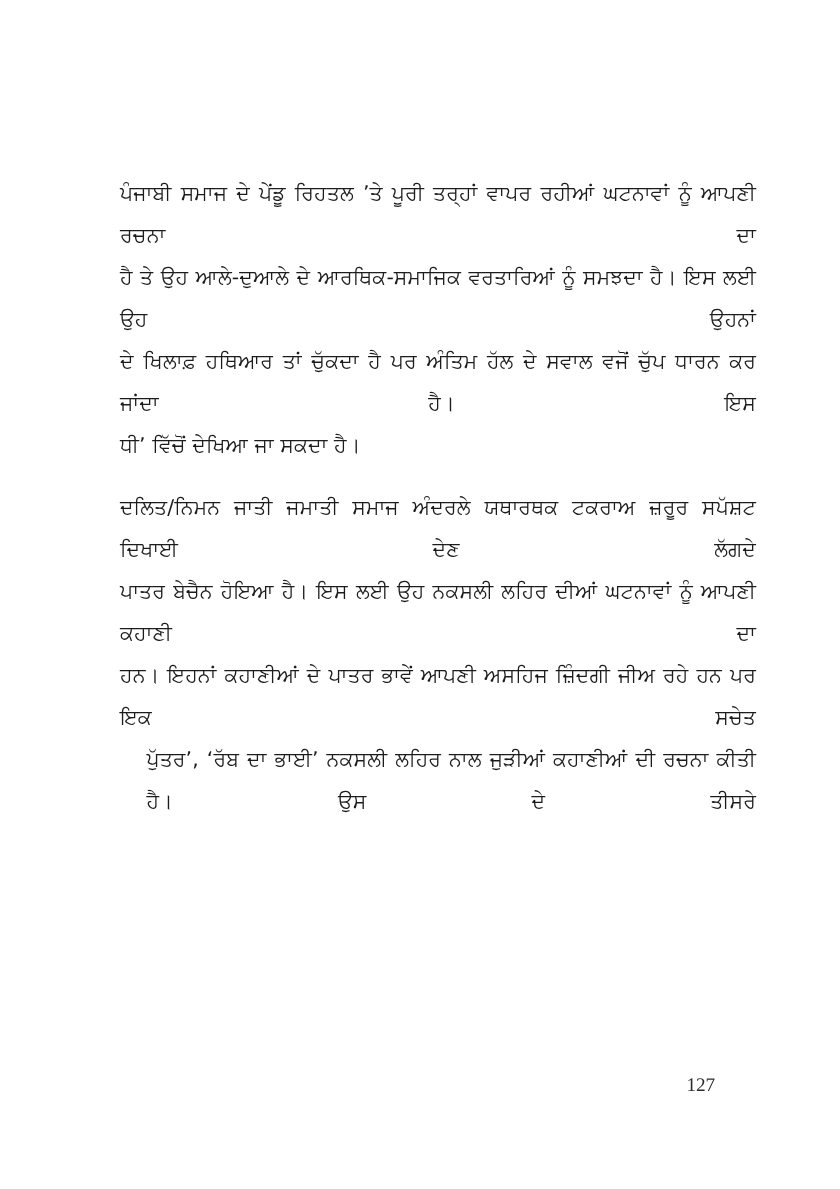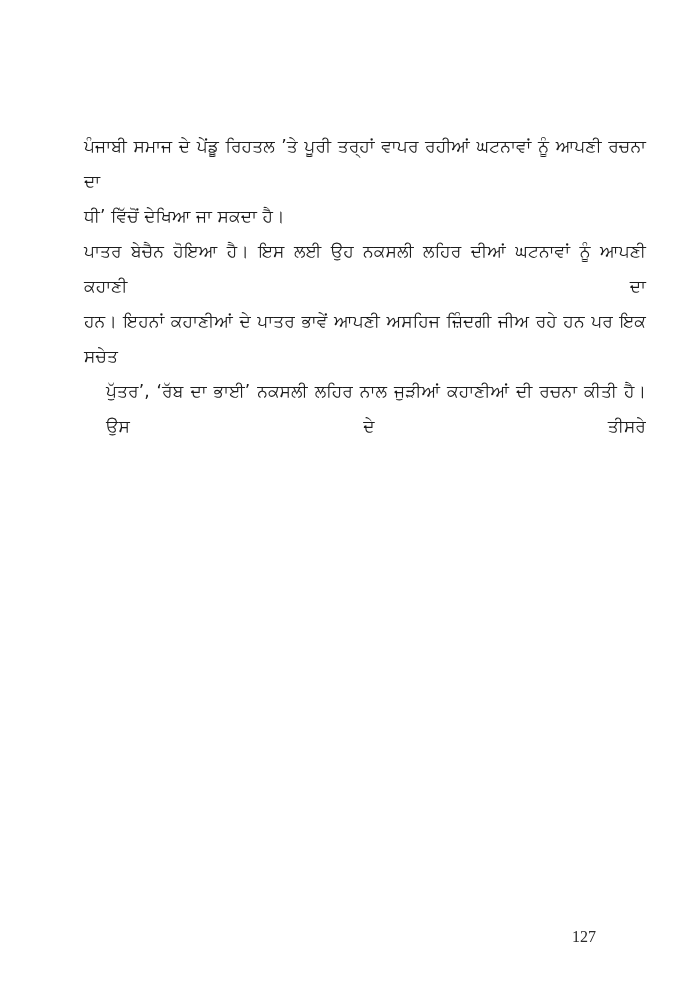--- a/index.html
+++ b/index.html
@@ -16,54 +16,57 @@
   }
   .text-block {
     position: absolute;
     left: 84px; top: 129px;
     width: 562px;
     font-size: 17px;
     line-height: 35px;
     color: #1c1c1c;
     letter-spacing: 0.1px;
   }
-  .paragraph { margin: 0; }
+  .paragraph { margin: 16px; }
   .line {
     text-align: justify;
     text-align-last: justify;
     white-space: normal;
   }
   .line.para-end {
     text-align: right;
     text-align-last: left;
   }
   .line.indent { padding-left: 60px; }
   .line.offset { padding-left: 22px; }
   .page-number {
     position: absolute;
-    top: 928px;
+    top: 896px;
     right: 104px;
     font-family: "Liberation Serif", serif;
     font-size: 16px;
     color: #2b2b2b;
   }
 </style>
 </head>
 <body>
 
 <div class="page">
 
   <div class="text-block">
 
     <div class="paragraph">
       <div class="line">ਪੰਜਾਬੀ ਸਮਾਜ ਦੇ ਪੇਂਡੂ ਰਿਹਤਲ ’ਤੇ ਪੂਰੀ ਤਰ੍ਹਾਂ ਵਾਪਰ ਰਹੀਆਂ ਘਟਨਾਵਾਂ ਨੂੰ ਆਪਣੀ ਰਚਨਾ ਦਾ</div>
+      <div class="line">ਹੈ ਤੇ ਉਹ ਆਲੇ-ਦੁਆਲੇ ਦੇ ਆਰਥਿਕ-ਸਮਾਜਿਕ ਵਰਤਾਰਿਆਂ ਨੂੰ ਸਮਝਦਾ ਹੈ। ਇਸ ਲਈ ਉਹ ਉਹਨਾਂ</div>
+      <div class="line">ਦੇ ਖਿਲਾਫ਼ ਹਥਿਆਰ ਤਾਂ ਚੁੱਕਦਾ ਹੈ ਪਰ ਅੰਤਿਮ ਹੱਲ ਦੇ ਸਵਾਲ ਵਜੋਂ ਚੁੱਪ ਧਾਰਨ ਕਰ ਜਾਂਦਾ ਹੈ। ਇਸ</div>
       <div class="line para-end">ਧੀ’ ਵਿੱਚੋਂ ਦੇਖਿਆ ਜਾ ਸਕਦਾ ਹੈ।</div>
     </div>
 
     <div class="paragraph">
+      <div class="line">ਦਲਿਤ/ਨਿਮਨ ਜਾਤੀ ਜਮਾਤੀ ਸਮਾਜ ਅੰਦਰਲੇ ਯਥਾਰਥਕ ਟਕਰਾਅ ਜ਼ਰੂਰ ਸਪੱਸ਼ਟ ਦਿਖਾਈ ਦੇਣ ਲੱਗਦੇ</div>
       <div class="line">ਪਾਤਰ ਬੇਚੈਨ ਹੋਇਆ ਹੈ। ਇਸ ਲਈ ਉਹ ਨਕਸਲੀ ਲਹਿਰ ਦੀਆਂ ਘਟਨਾਵਾਂ ਨੂੰ ਆਪਣੀ ਕਹਾਣੀ ਦਾ</div>
       <div class="line">ਹਨ। ਇਹਨਾਂ ਕਹਾਣੀਆਂ ਦੇ ਪਾਤਰ ਭਾਵੇਂ ਆਪਣੀ ਅਸਹਿਜ ਜ਼ਿੰਦਗੀ ਜੀਅ ਰਹੇ ਹਨ ਪਰ ਇਕ ਸਚੇਤ</div>
       <div class="line offset">ਪੁੱਤਰ’, ‘ਰੱਬ ਦਾ ਭਾਈ’ ਨਕਸਲੀ ਲਹਿਰ ਨਾਲ ਜੁੜੀਆਂ ਕਹਾਣੀਆਂ ਦੀ ਰਚਨਾ ਕੀਤੀ ਹੈ। ਉਸ ਦੇ ਤੀਸਰੇ</div>
 
     </div>
 
   </div>
 
   <div class="page-number">127</div>
 

